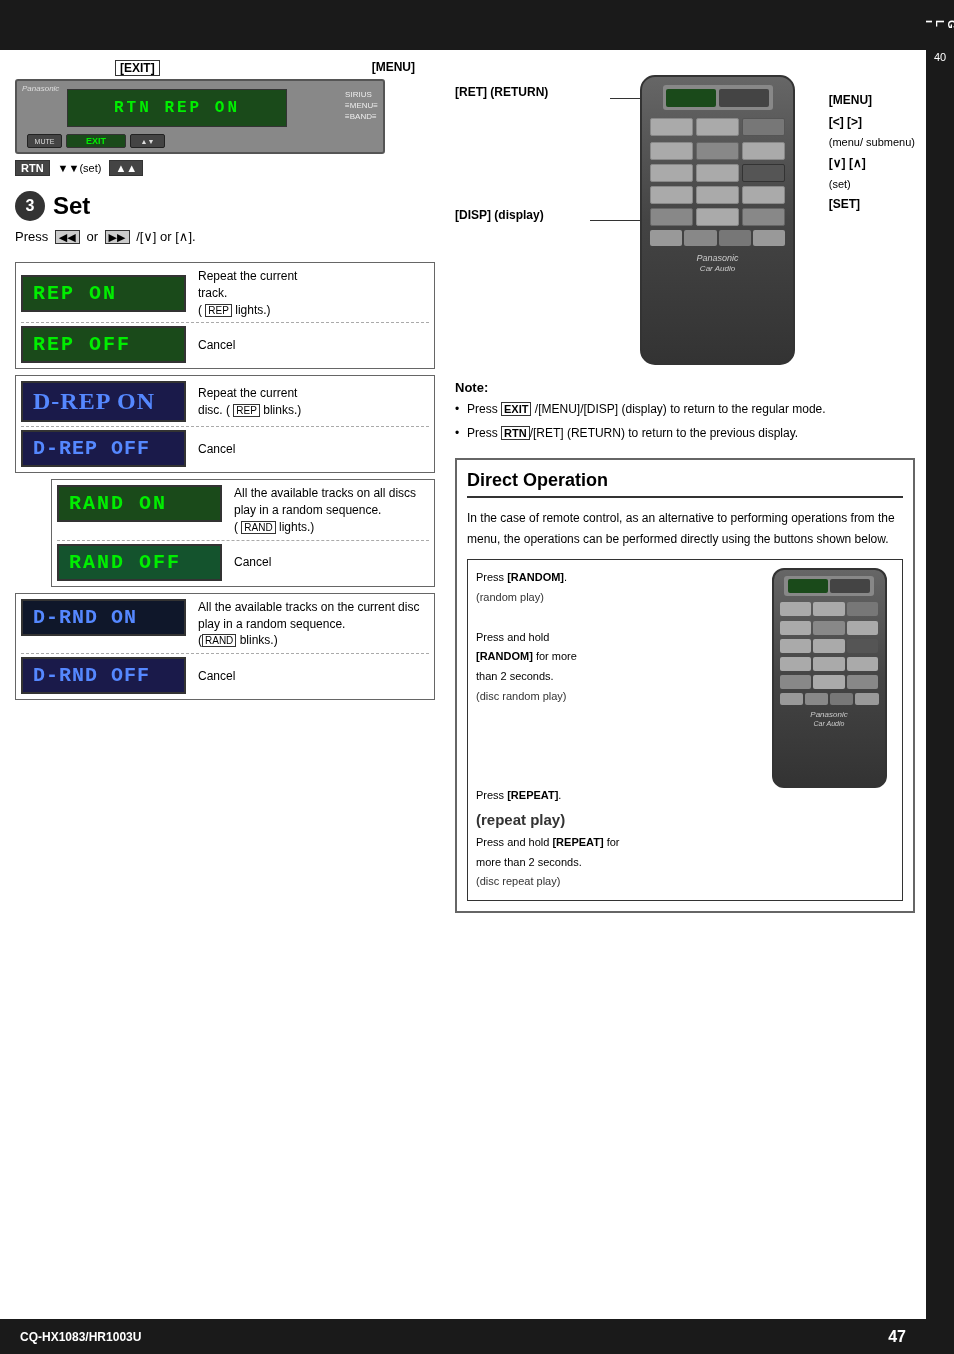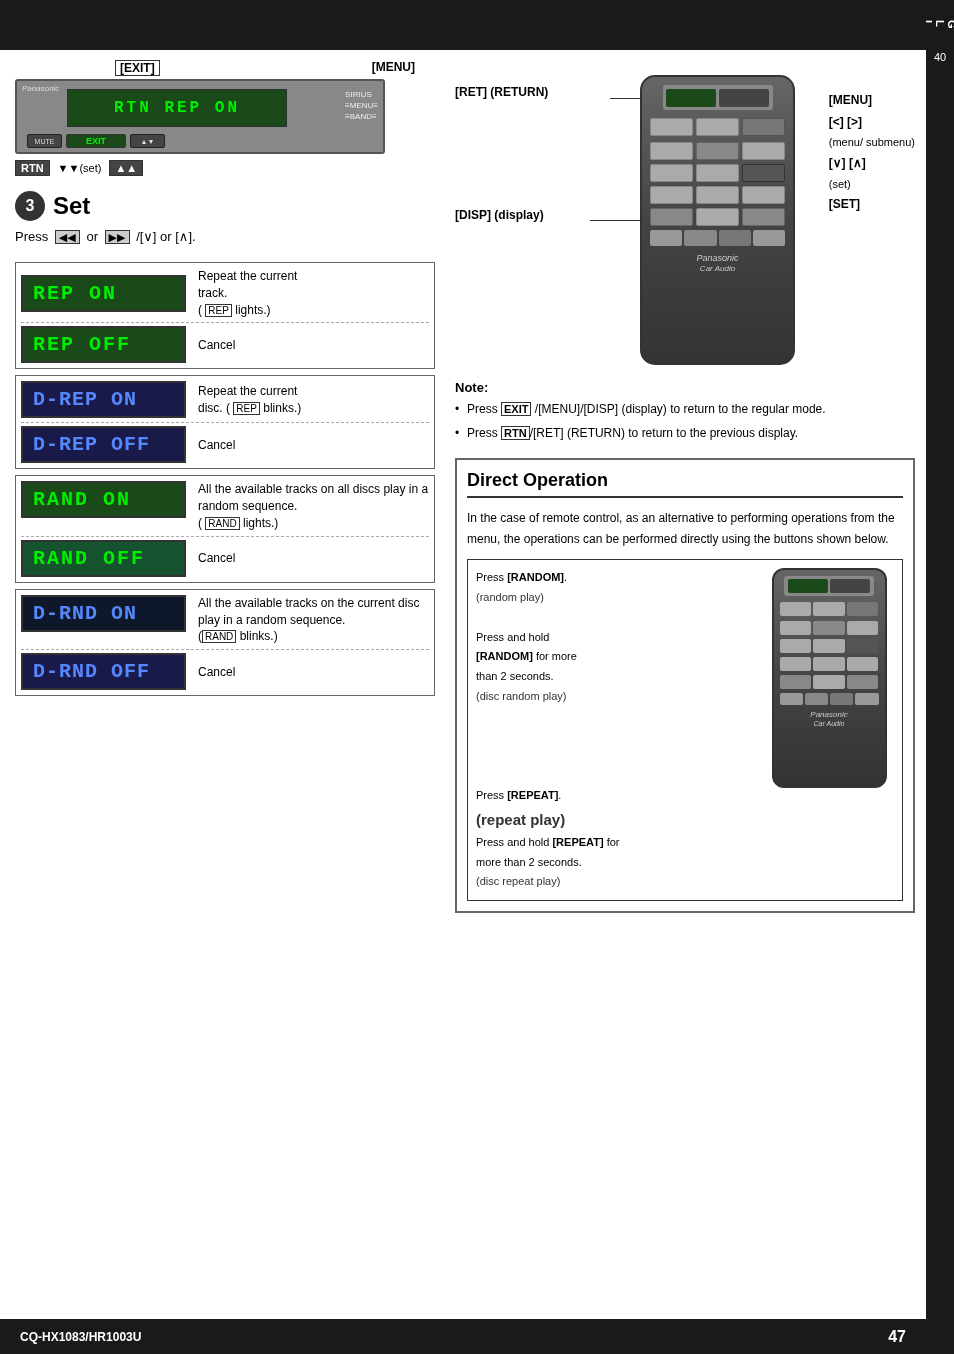--- a/index.html
+++ b/index.html
@@ -140,31 +140,31 @@
     </div>
     <div style="border-top:1px dashed #aaa; margin:3px 0;"></div>
     <div style="display:flex; align-items:center;">
       <div style="background:#1a4a1a; color:#00ee00; font-family:'Courier New',monospace; font-size:20px; font-weight:bold; padding:5px 10px; border:2px solid #333; min-width:165px; letter-spacing:2px; margin-right:12px;">REP OFF</div>
       <div style="font-size:12px;">Cancel</div>
     </div>
   </div>
 
   <div style="border:1px solid #666; margin-bottom:6px; padding:5px;">
     <div style="display:flex; align-items:center; margin-bottom:4px;">
-      <div style="background:#1a1a4a; color:#5588ff; font-family:Liberation Mono, monospace; font-size:20px; font-weight:bold; padding:5px 10px; border:2px solid #333; min-width:165px; letter-spacing:1px; margin-right:12px;">D-REP ON</div>
+      <div style="background:#1a1a4a; color:#5588ff; font-family:Liberation Serif, serif; font-size:24px; font-weight:bold; padding:5px 10px; border:2px solid #333; min-width:165px; letter-spacing:1px; margin-right:12px;">D-REP ON</div>
       <div style="font-size:12px; line-height:1.4;">Repeat the current<br>disc. ( <span style="border:1px solid #333; font-size:10px; padding:0 2px;">REP</span> blinks.)</div>
     </div>
     <div style="border-top:1px dashed #aaa; margin:3px 0;"></div>
     <div style="display:flex; align-items:center;">
       <div style="background:#1a1a4a; color:#5588ff; font-family:'Courier New',monospace; font-size:20px; font-weight:bold; padding:5px 10px; border:2px solid #333; min-width:165px; letter-spacing:1px; margin-right:12px;">D-REP OFF</div>
       <div style="font-size:12px;">Cancel</div>
     </div>
   </div>
 
-  <div style="border:1px solid #666; margin-bottom:6px; padding:5px;">
+  <div style="border:1px solid #666; margin-bottom:6px; padding:5px;margin-left:36px;">
     <div style="display:flex; align-items:flex-start; margin-bottom:4px;">
       <div style="background:#1a4a1a; color:#00ee00; font-family:'Courier New',monospace; font-size:20px; font-weight:bold; padding:5px 10px; border:2px solid #333; min-width:165px; letter-spacing:2px; margin-right:12px;">RAND ON</div>
       <div style="font-size:12px; line-height:1.4;">All the available tracks on all discs play in a random sequence.<br>( <span style="border:1px solid #333; font-size:10px; padding:0 2px;">RAND</span> lights.)</div>
     </div>
     <div style="border-top:1px dashed #aaa; margin:3px 0;"></div>
     <div style="display:flex; align-items:center;">
       <div style="background:#14532d; color:#00ee00; font-family:'Courier New',monospace; font-size:20px; font-weight:bold; padding:5px 10px; border:2px solid #333; min-width:165px; letter-spacing:2px; margin-right:12px;">RAND OFF</div>
       <div style="font-size:12px;">Cancel</div>
     </div>
   </div>

